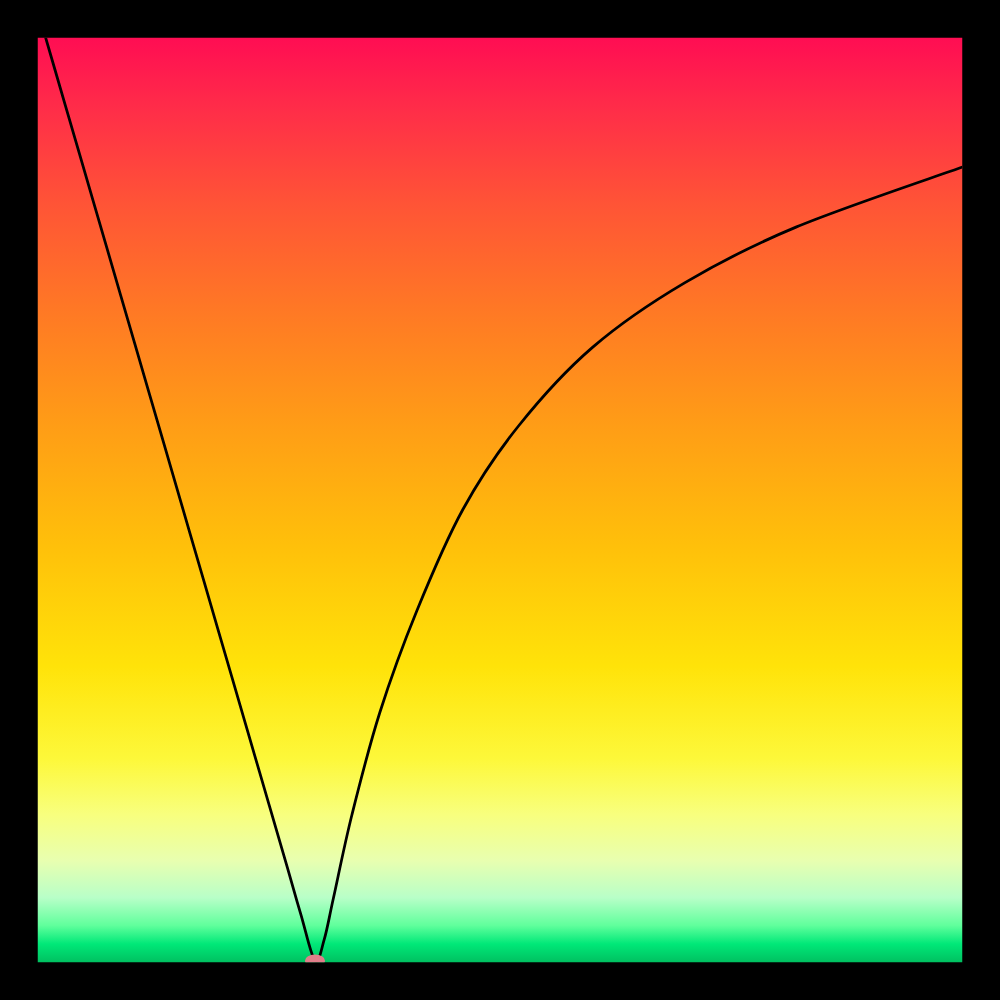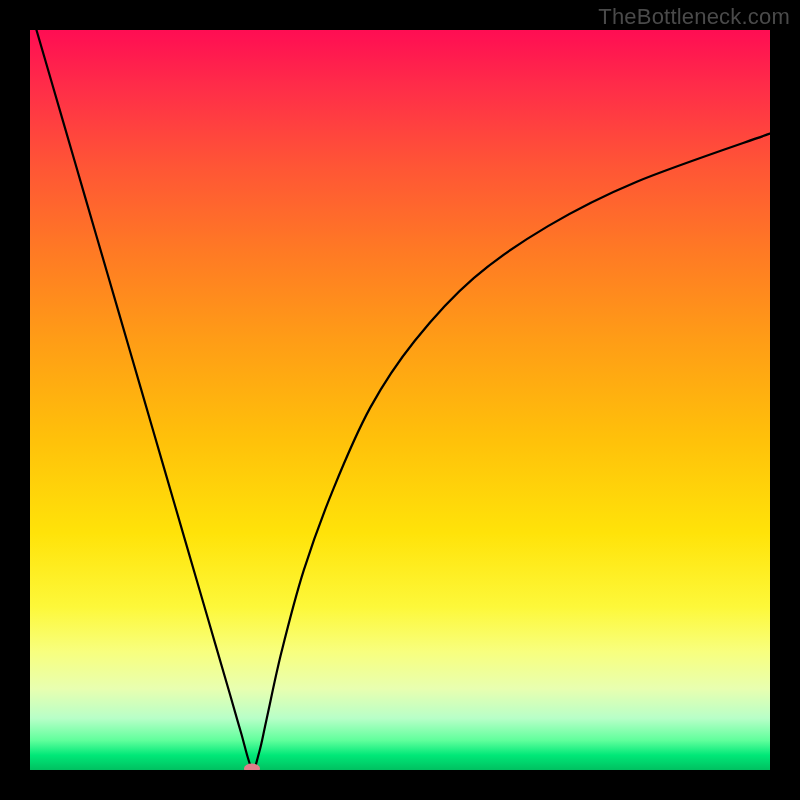--- a/index.html
+++ b/index.html
@@ -71,21 +71,20 @@
     font-size: 22px;
     font-weight: 500;
     letter-spacing: 0.2px;
     user-select: none;
   }
 </style>
 </head>
 <body>
 
 <div class="outer">
-  <div class="watermark">TheBottleneck.com</div>
   <div class="plot-area">
     <div class="gradient-bg"></div>
     <svg class="curve-svg" viewBox="0 0 740 740">
       <path class="curve-path" d="M 0.00 -22.20 C 3.70 -9.50, 14.80 28.61, 22.20 54.02 C 29.60 79.43, 37.00 104.83, 44.40 130.24 C 51.80 155.65, 59.20 181.05, 66.60 206.46 C 74.00 231.87, 81.40 257.27, 88.80 282.68 C 96.20 308.09, 103.60 333.49, 111.00 358.90 C 118.40 384.31, 125.80 409.71, 133.20 435.12 C 140.60 460.53, 148.00 485.93, 155.40 511.34 C 162.80 536.75, 170.20 562.15, 177.60 587.56 C 185.00 612.97, 194.25 644.66, 199.80 663.78 C 205.35 682.90, 207.20 689.80, 210.90 702.26 C 214.60 714.72, 218.92 735.31, 222.00 738.52 C 225.08 741.73, 226.93 729.89, 229.40 721.50 C 231.87 713.11, 233.10 704.85, 236.80 688.20 C 240.50 671.55, 245.43 646.27, 251.60 621.60 C 257.77 596.93, 265.17 567.33, 273.80 540.20 C 282.43 513.07, 292.30 485.93, 303.40 458.80 C 314.50 431.67, 326.83 402.07, 340.40 377.40 C 353.97 352.73, 367.53 332.38, 384.80 310.80 C 402.07 289.22, 421.80 267.02, 444.00 247.90 C 466.20 228.78, 490.87 212.13, 518.00 196.10 C 545.13 180.07, 569.80 167.12, 606.80 151.70 C 643.80 136.28, 717.80 111.62, 740.00 103.60"></path>
       <ellipse class="marker" cx="222.00" cy="738.52" rx="8" ry="5"></ellipse>
     </svg>
   </div>
 </div>
 
 </body></html>

